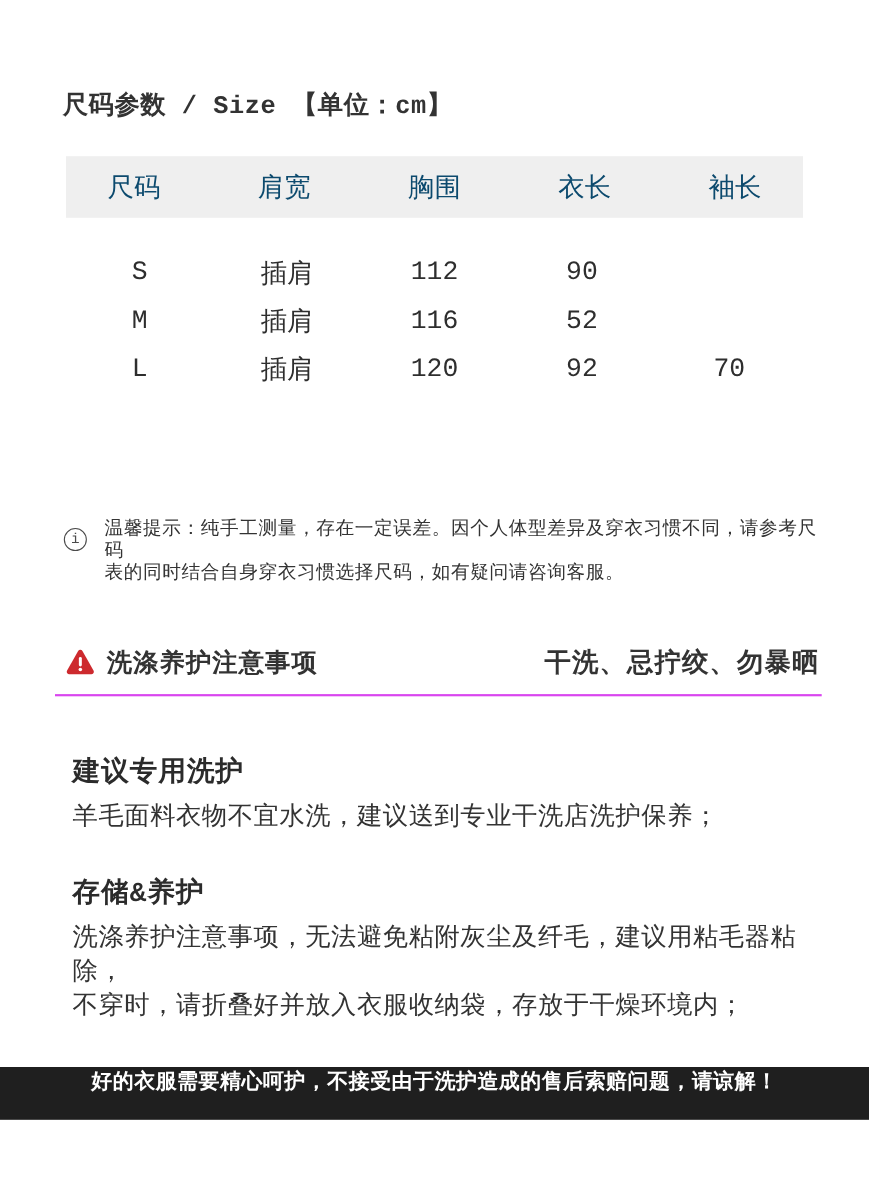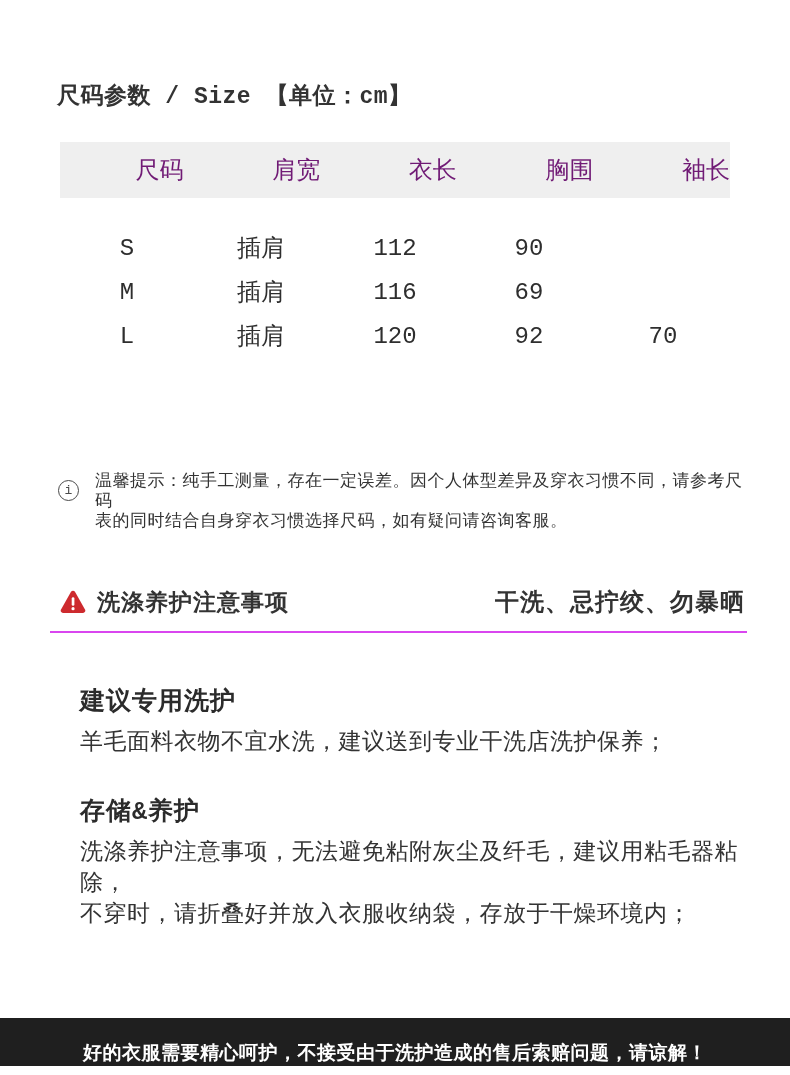--- a/index.html
+++ b/index.html
@@ -13,22 +13,22 @@
   
   .page-title {
     position:absolute; left:57px; top:80px;
     font-size:23px; font-weight:bold; color:#333; letter-spacing:0.5px;
   }
 
   
   .size-table { position:absolute; left:60px; top:142px; width:670px; }
   .st-head {
     display:grid; grid-template-columns:repeat(5,1fr); height:56px;
-    background:#efefef; align-items:center; text-align:right;
-    font-size:24px; color:#701a75;gap:13px;
+    background:#efefef; align-items:center; text-align:center;
+    font-size:24px; color:#0c4a6e;gap:13px;
   }
   .st-body { padding-top:28px; }
   .st-row {
     display:grid; grid-template-columns:repeat(5,1fr); height:44px;
     align-items:center; text-align:center; font-size:24px; color:#2e2e2e;
   }
 
   
   .tip { position:absolute; left:58px; top:472px; width:690px; display:flex; }
   .tip-icon {
@@ -44,60 +44,60 @@
     position:absolute; left:50px; top:586px; width:697px;
     border-bottom:2px solid #d946ef; padding-bottom:13px;
     display:flex; align-items:center; justify-content:space-between;
   }
   .care-left { display:flex; align-items:center; padding-left:10px; }
   .warning-icon { width:26px; height:24px; margin-right:11px; display:block; }
   .care-title { font-size:23px; font-weight:bold; color:#333; letter-spacing:1px; }
   .care-summary { font-size:24px; font-weight:bold; color:#333; letter-spacing:1px; padding-right:2px; }
 
   
-  .care-section { position:absolute; left:66px; width:690px;margin-left:14px; }
+  .care-section { position:absolute; left:66px; width:690px; }
   .sec-a { top:684px; }
   .sec-b { top:794px; }
   .sec-heading { font-size:25px; font-weight:bold; color:#2b2b2b; letter-spacing:1px; }
   .sec-body { margin-top:11px; font-size:23px; color:#333; line-height:31px; letter-spacing:0.5px; }
 
   
   .footer-bar {
     position:absolute; left:0; top:970px; width:790px; height:48px;
-    background:#1f1f1f; display:flex; align-items:flex-end; justify-content:center;margin-top:48px;
+    background:#1f1f1f; display:flex; align-items:flex-start; justify-content:center;
   }
   .footer-text { color:#ffffff; font-size:19px; font-weight:bold; letter-spacing:0.5px; }
 </style>
 </head>
 <body>
 
 <div class="page">
 
   <div class="page-title">尺码参数 / Size 【单位：cm】</div>
 
   <div class="size-table">
     <div class="st-head">
       <div>尺码</div>
       <div>肩宽</div>
+      <div>胸围</div>
       <div>衣长</div>
-      <div>胸围</div>
       <div>袖长</div>
     </div>
     <div class="st-body">
       <div class="st-row">
         <div>S</div>
         <div>插肩</div>
         <div>112</div>
         <div>90</div>
       </div>
       <div class="st-row">
         <div>M</div>
         <div>插肩</div>
         <div>116</div>
-        <div>69</div>
+        <div>52</div>
       </div>
       <div class="st-row">
         <div>L</div>
         <div>插肩</div>
         <div>120</div>
         <div>92</div>
         <div>70</div>
       </div>
     </div>
   </div>

